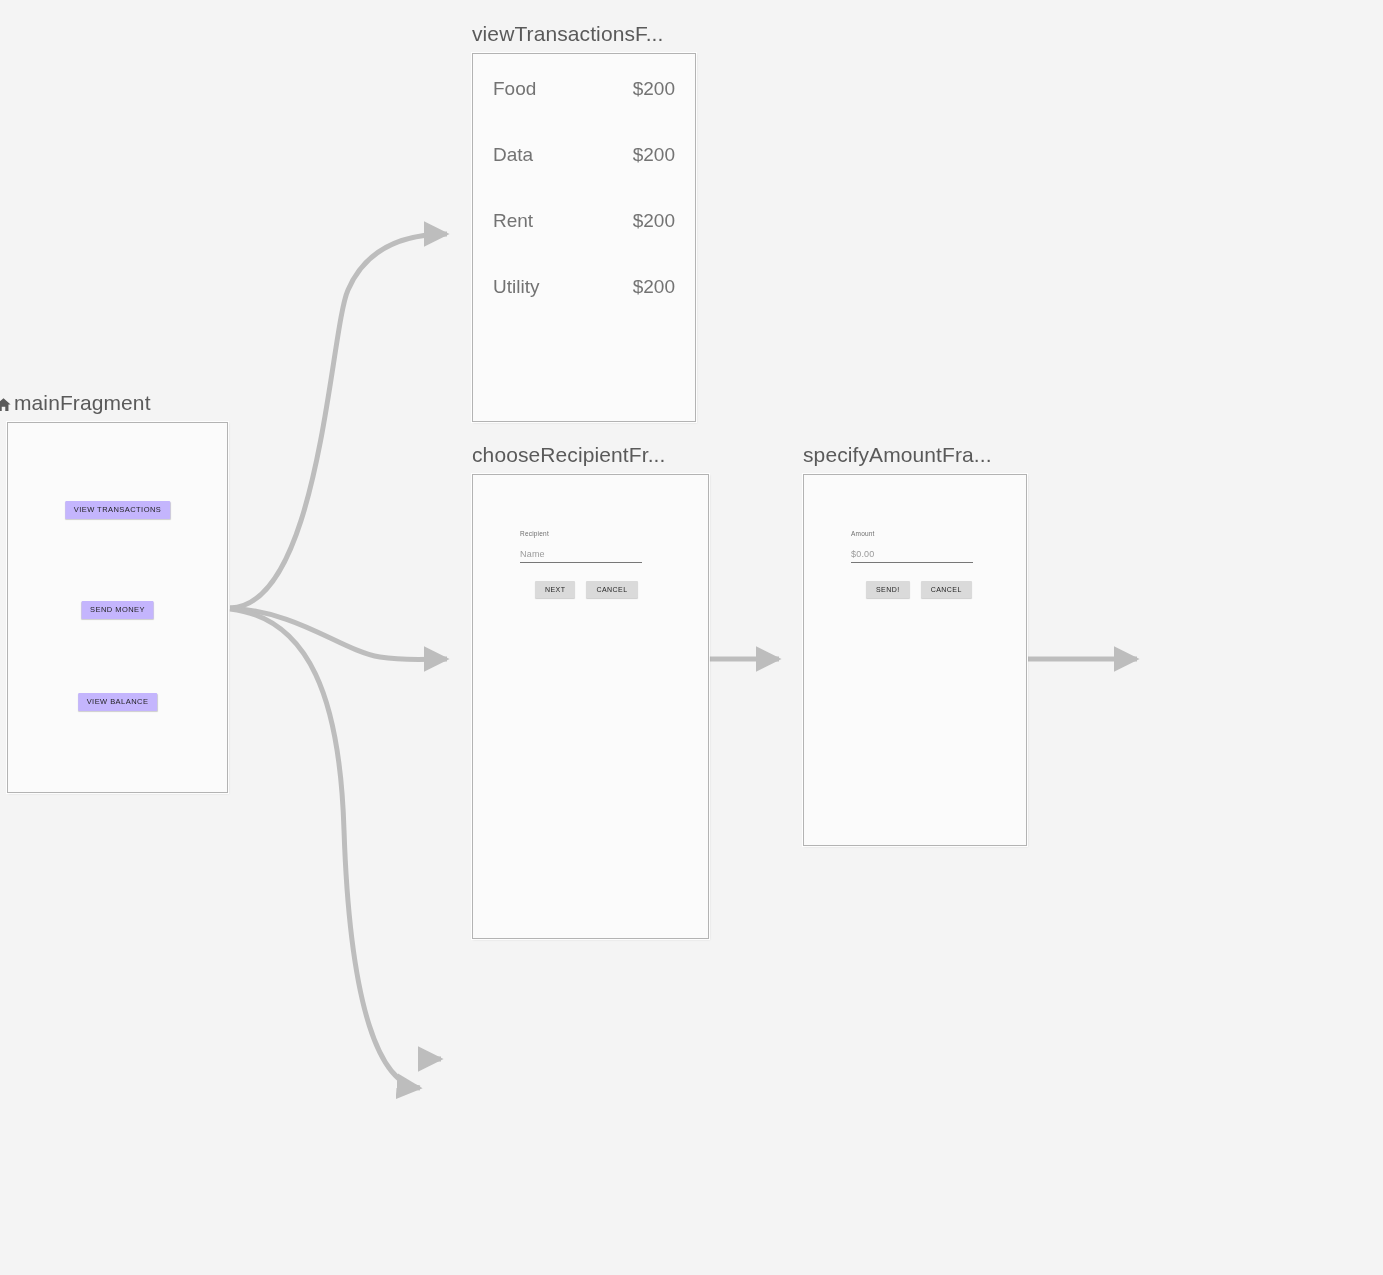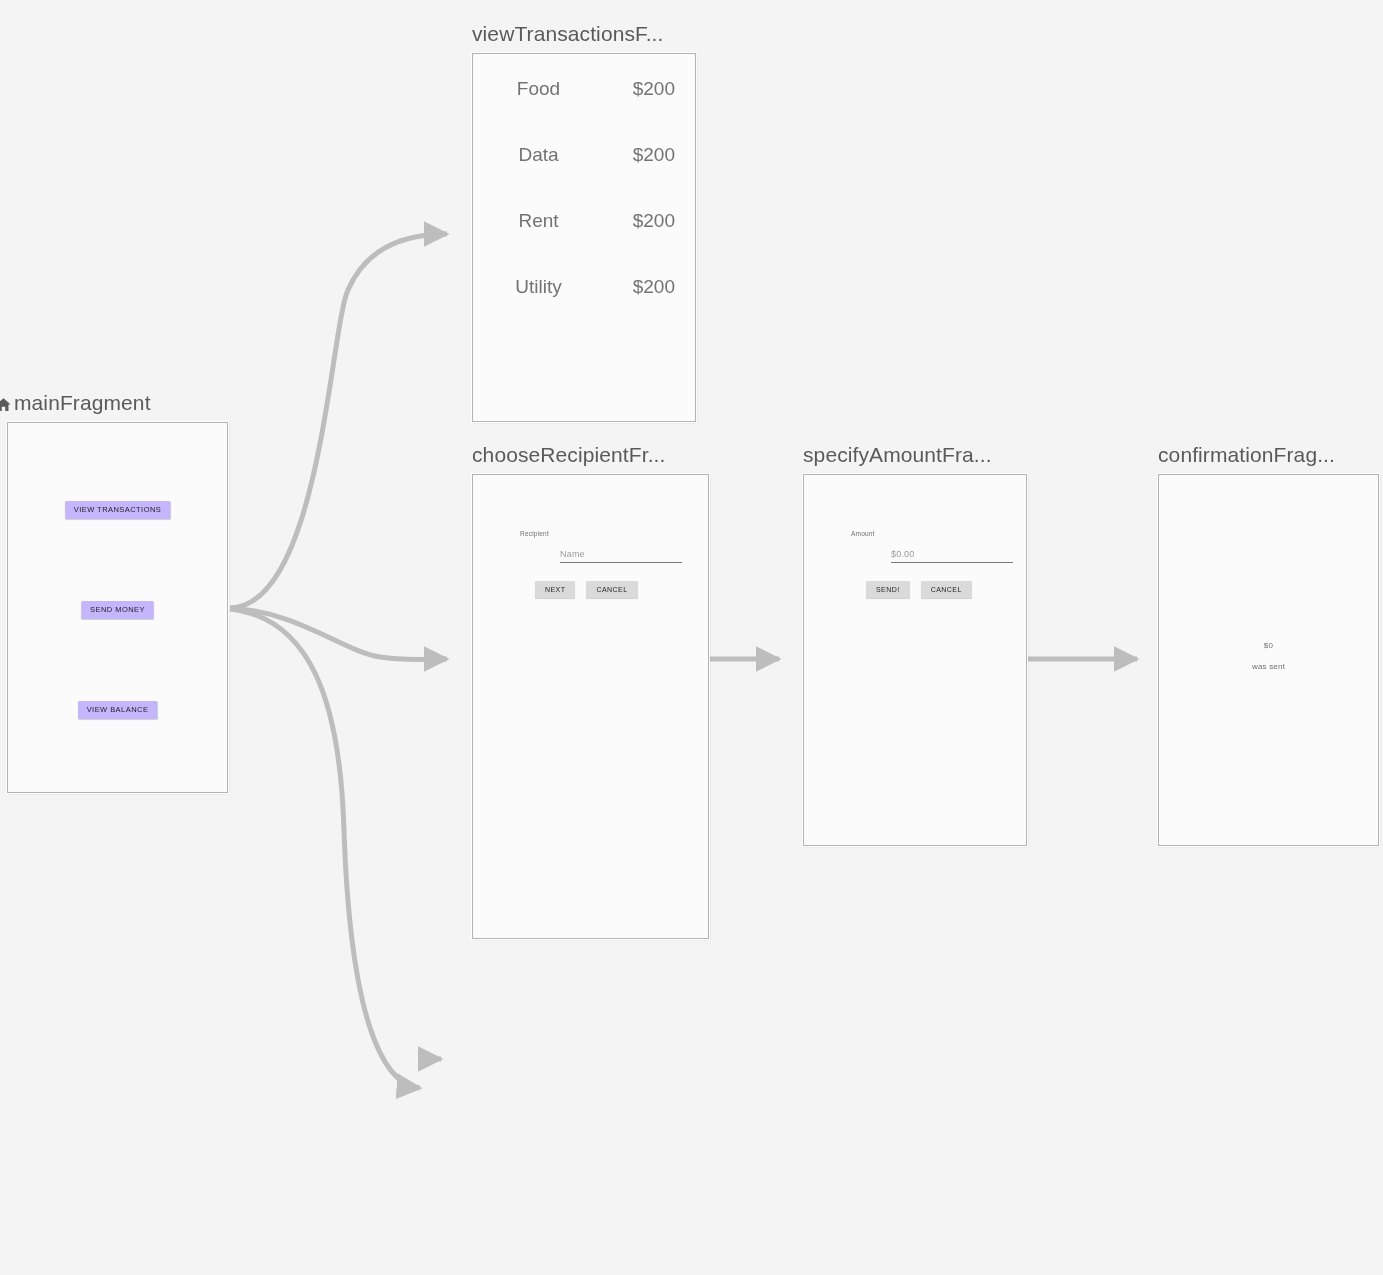--- a/index.html
+++ b/index.html
@@ -108,21 +108,21 @@
     top: 24px;
   }
   .txn-row {
     display: flex;
     align-items: baseline;
     height: 66px;
     padding: 0 20px 0 20px;
   }
   .txn-label {
     flex: 1 1 auto;
-    text-align: center;
+    text-align: left;
     font-size: 19px;
     color: #737373;
     padding-right: 29px;
   }
   .txn-amount {
     flex: 0 0 62px;
     text-align: right;
     font-size: 19px;
     color: #737373;
   }
@@ -140,21 +140,20 @@
     letter-spacing: 0.2px;
     margin-bottom: 12px;
   }
   .form-input {
     font-size: 9px;
     color: #9b9b9b;
     border-bottom: 1px solid #777;
     padding-bottom: 3px;
     width: 122px;
     letter-spacing: 0.2px;
-    margin-left: 40px;
   }
   .form-actions {
     margin-top: 18px;
     display: flex;
     gap: 11px;
     padding-left: 15px;
   }
   .form-btn {
     background: #dadada;
     color: #1f1f1f;
@@ -229,21 +228,21 @@
         <svg viewBox="0 0 24 24" width="17" height="17" aria-hidden="true">
           <path d="M12 3 L22 12 L19 12 L19 21 L14.5 21 L14.5 15 L9.5 15 L9.5 21 L5 21 L5 12 L2 12 Z" fill="#5a5a5a"></path>
         </svg>
       </span>
       <span>mainFragment</span>
     </div>
     <div class="dest-frame">
       <div class="preview">
         <div class="mdbtn" style="top:78px;">VIEW TRANSACTIONS</div>
         <div class="mdbtn" style="top:178px;">SEND MONEY</div>
-        <div class="mdbtn" style="top:278px;text-align:center;">VIEW BALANCE</div>
+        <div class="mdbtn" style="top:270px;text-align:center;">VIEW BALANCE</div>
       </div>
     </div>
   </div>
 
   <div class="dest" style="left:472px; top:53px; width:224px; height:369px;">
     <div class="dest-title">viewTransactionsF...</div>
     <div class="dest-frame">
       <div class="preview">
         <div class="txn-list">
 
@@ -298,26 +297,15 @@
           <div class="form-input">$0.00</div>
           <div class="form-actions">
             <div class="form-btn">SEND!</div>
             <div class="form-btn">CANCEL</div>
           </div>
         </div>
       </div>
     </div>
   </div>
 
-  <div class="dest" style="left:1158px; top:474px; width:221px; height:372px;">
-    <div class="dest-title">confirmationFrag...</div>
-    <div class="dest-frame">
-      <div class="preview">
-        <div class="confirm-block">
-          <div class="confirm-amount">$0</div>
-          <div class="confirm-note">was sent</div>
-        </div>
-      </div>
-    </div>
-  </div>
 
 
 </div>
 
 </body></html>

